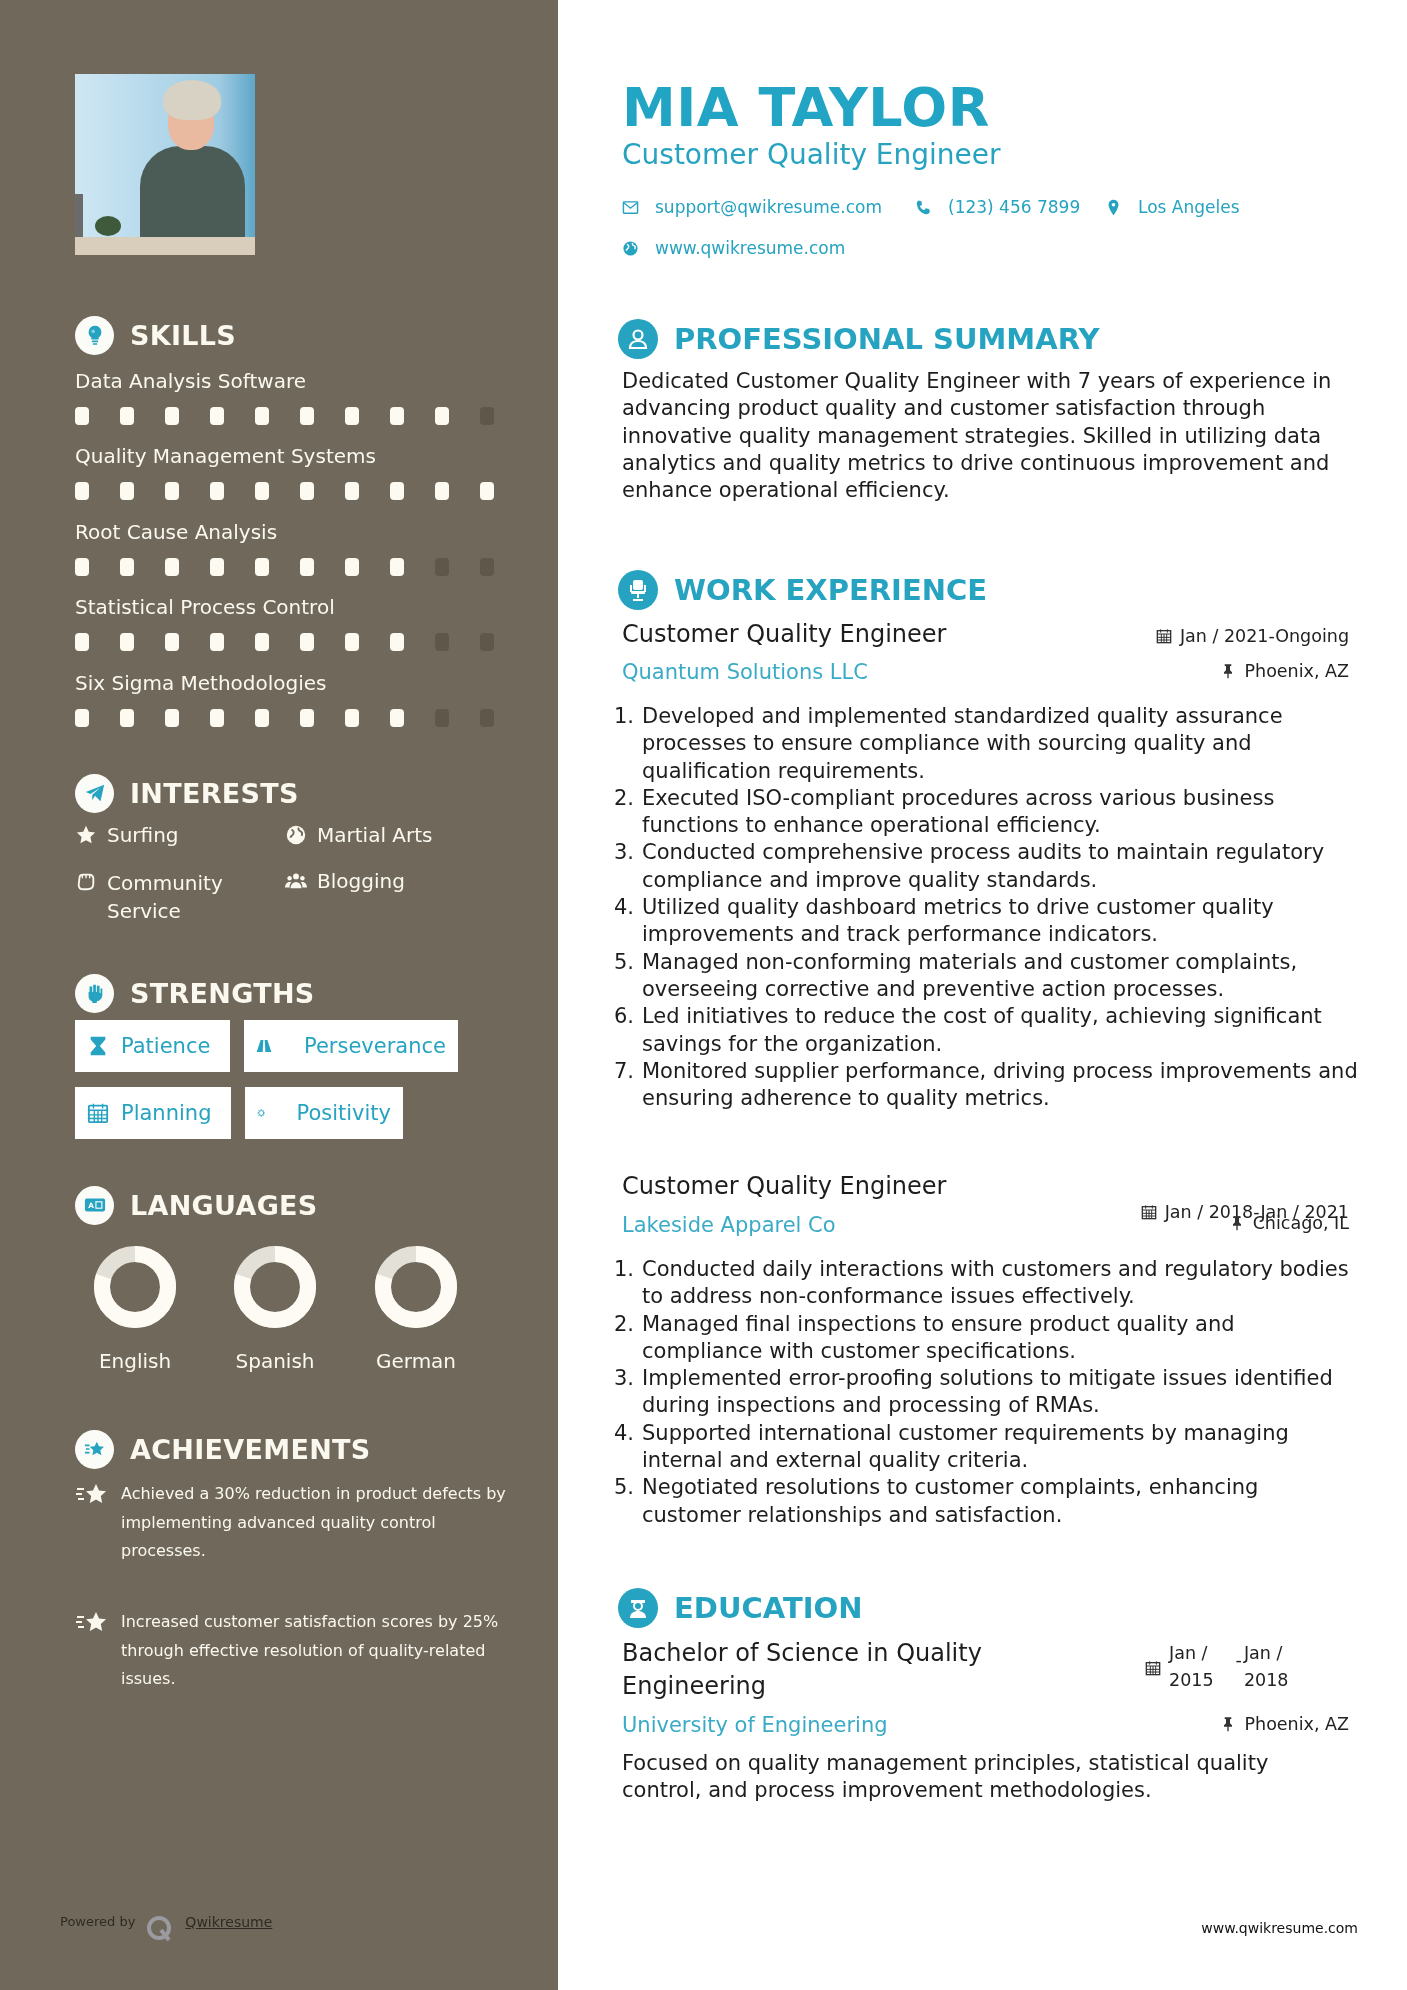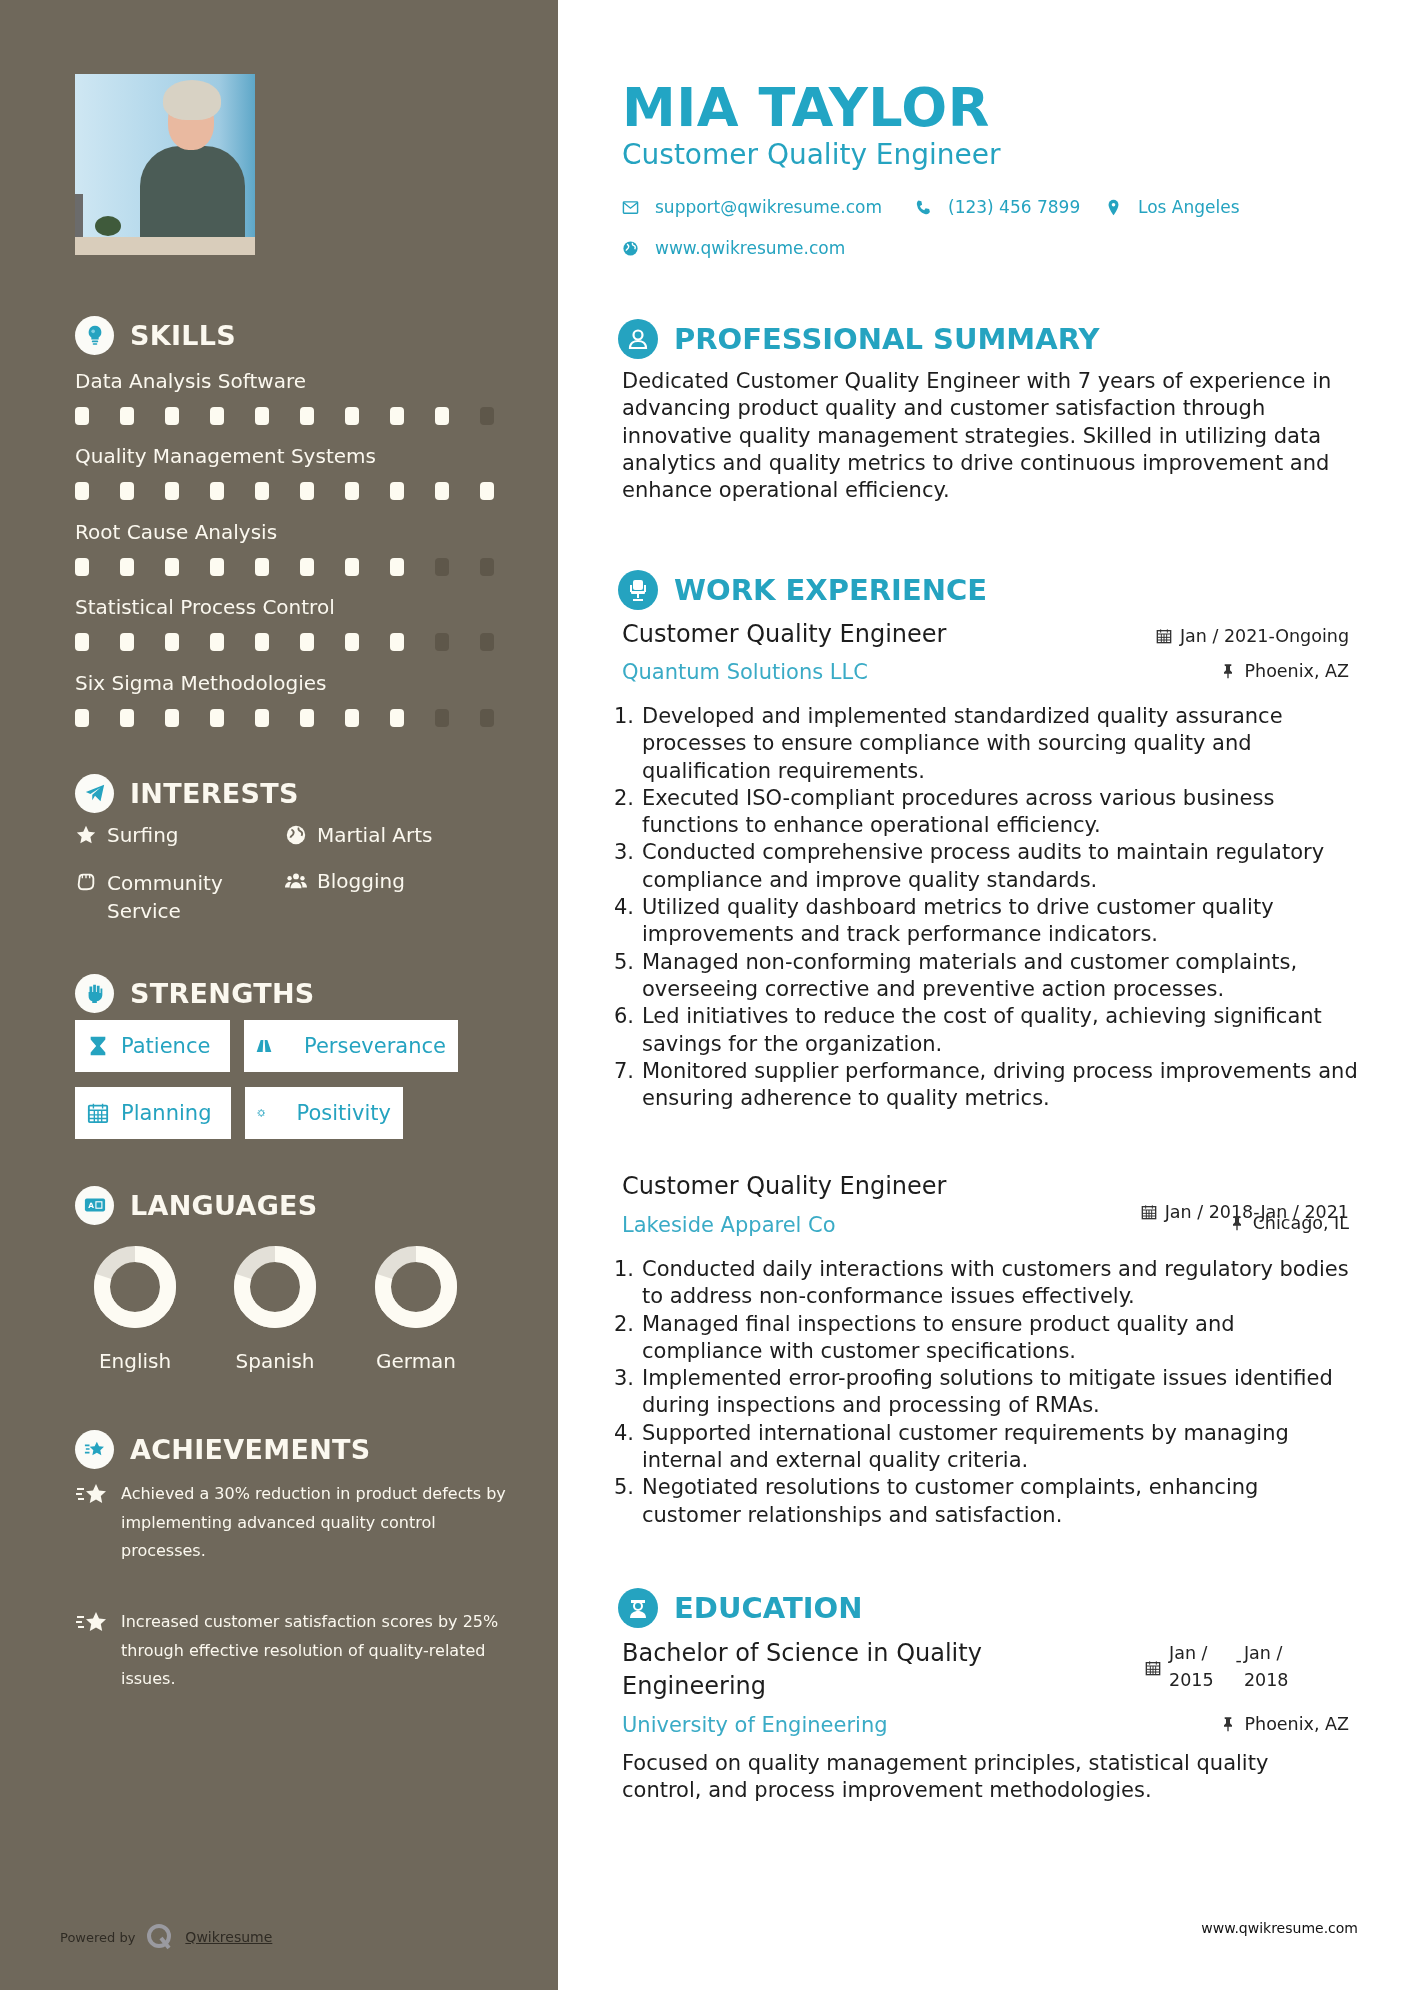--- a/index.html
+++ b/index.html
@@ -37,21 +37,21 @@
   .strength .st { font-size: 21px; color: #25a3c0; white-space: nowrap; }
 
   .lang { position: absolute; width: 110px; text-align: center; }
   .lang svg { width: 84px; height: 84px; display: block; margin: 0 auto; }
   .lang .ln { margin-top: 20px; font-size: 20px; color: #fbf8ef; }
 
   .ach { position: absolute; left: 75px; width: 440px; display: flex; }
   .ach .ai { width: 34px; height: 26px; flex-shrink: 0; margin-right: 12px; margin-top: 2px; }
   .ach .at { font-size: 16px; line-height: 28.5px; color: #fbf8ef; }
 
-  .powered { position: absolute; left: 60px; top: 1914px; display: flex; align-items: center; font-size: 13px; color: #2f2b24; margin-top: 8px; }
+  .powered { position: absolute; left: 60px; top: 1914px; display: flex; font-size: 13px; color: #2f2b24; }
   .powered .q { width: 30px; height: 30px; margin: 0 10px; }
   .powered .brand { text-decoration: underline; color: #2f2b24; font-size: 14px; }
 
   
   .name { position: absolute; left: 622px; top: 76px; font-size: 54px; font-weight: bold; color: #22a5c4; letter-spacing: 0.5px; white-space: nowrap; }
   .jobtitle { position: absolute; left: 622px; top: 138px; font-size: 28px; color: #25a3c0; white-space: nowrap; }
   .contact { position: absolute; display: flex; align-items: center; font-size: 17px; color: #25a3c0; white-space: nowrap; }
   .contact svg { width: 17px; height: 17px; margin-right: 16px; }
 
   .m-head { position: absolute; left: 618px; height: 42px; display: flex; align-items: center; }

